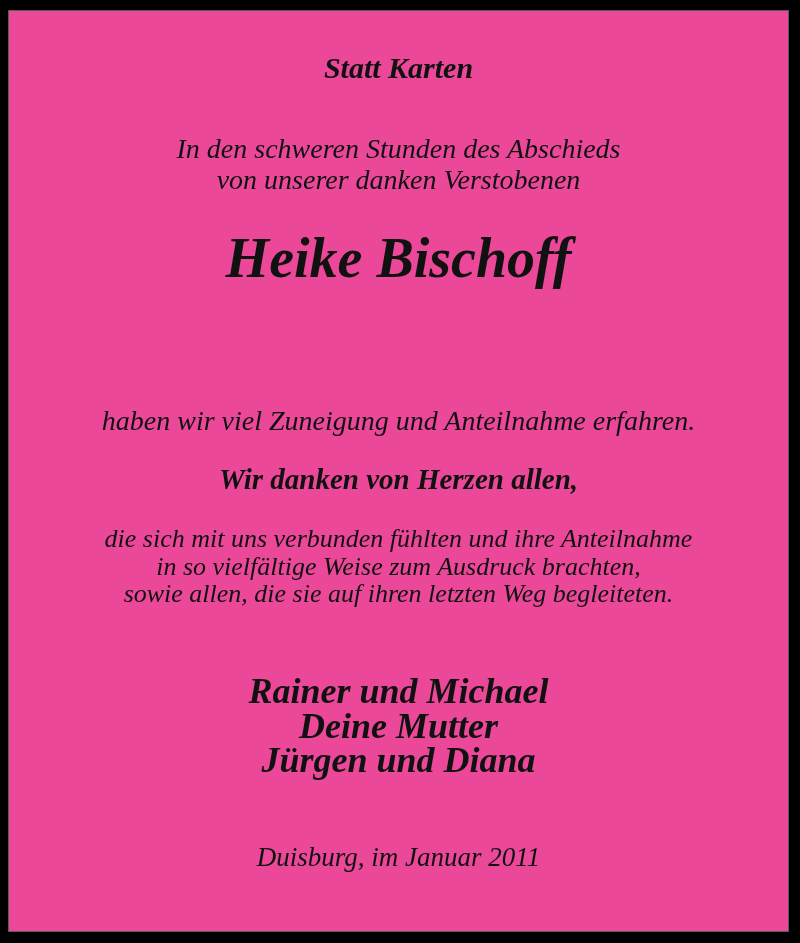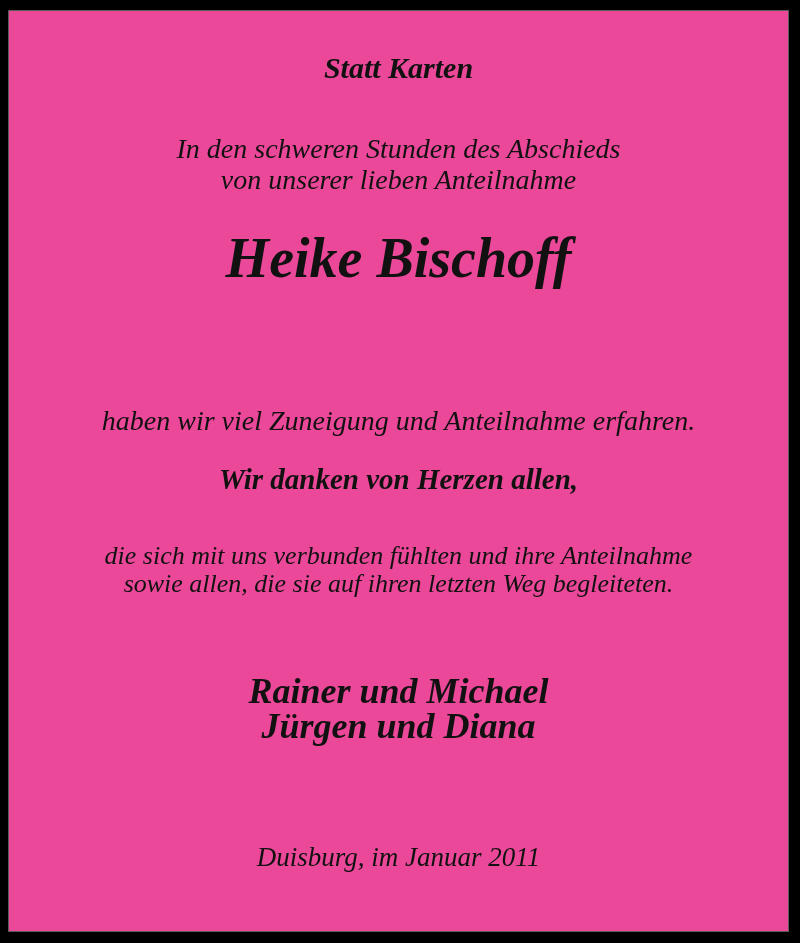--- a/index.html
+++ b/index.html
@@ -59,21 +59,20 @@
   }
   .thanks-heading {
     top: 452px;
     font-size: 29px;
     font-weight: bold;
   }
   .thanks-body {
     top: 514px;
     font-size: 26px;
     line-height: 27.5px;
-    margin-top: 17px;
   }
   .signatories {
     top: 663px;
     font-size: 36px;
     font-weight: bold;
     line-height: 34.5px;
   }
   .closing {
     top: 831px;
     font-size: 27px;
@@ -81,35 +80,37 @@
 </style>
 </head>
 <body>
 
 <div class="paper">
 
   <div class="line pre-header">Statt Karten</div>
 
   <div class="line intro">
     <div>In den schweren Stunden des Abschieds</div>
-    <div>von unserer lieben Anteilnahme</div>
+    <div>von unserer danken Verstobenen</div>
   </div>
 
   <div class="line deceased-name">Heike Bischoff</div>
 
 
   <div class="line gratitude">haben wir viel Zuneigung und Anteilnahme erfahren.</div>
 
   <div class="line thanks-heading">Wir danken von Herzen allen,</div>
 
   <div class="line thanks-body">
     <div>die sich mit uns verbunden fühlten und ihre Anteilnahme</div>
+    <div>in so vielfältige Weise zum Ausdruck brachten,</div>
     <div>sowie allen, die sie auf ihren letzten Weg begleiteten.</div>
   </div>
 
   <div class="line signatories">
     <div>Rainer und Michael</div>
+    <div>Deine Mutter</div>
     <div>Jürgen und Diana</div>
   </div>
 
   <div class="line closing">Duisburg, im Januar 2011</div>
 
 </div>
 
 </body></html>

